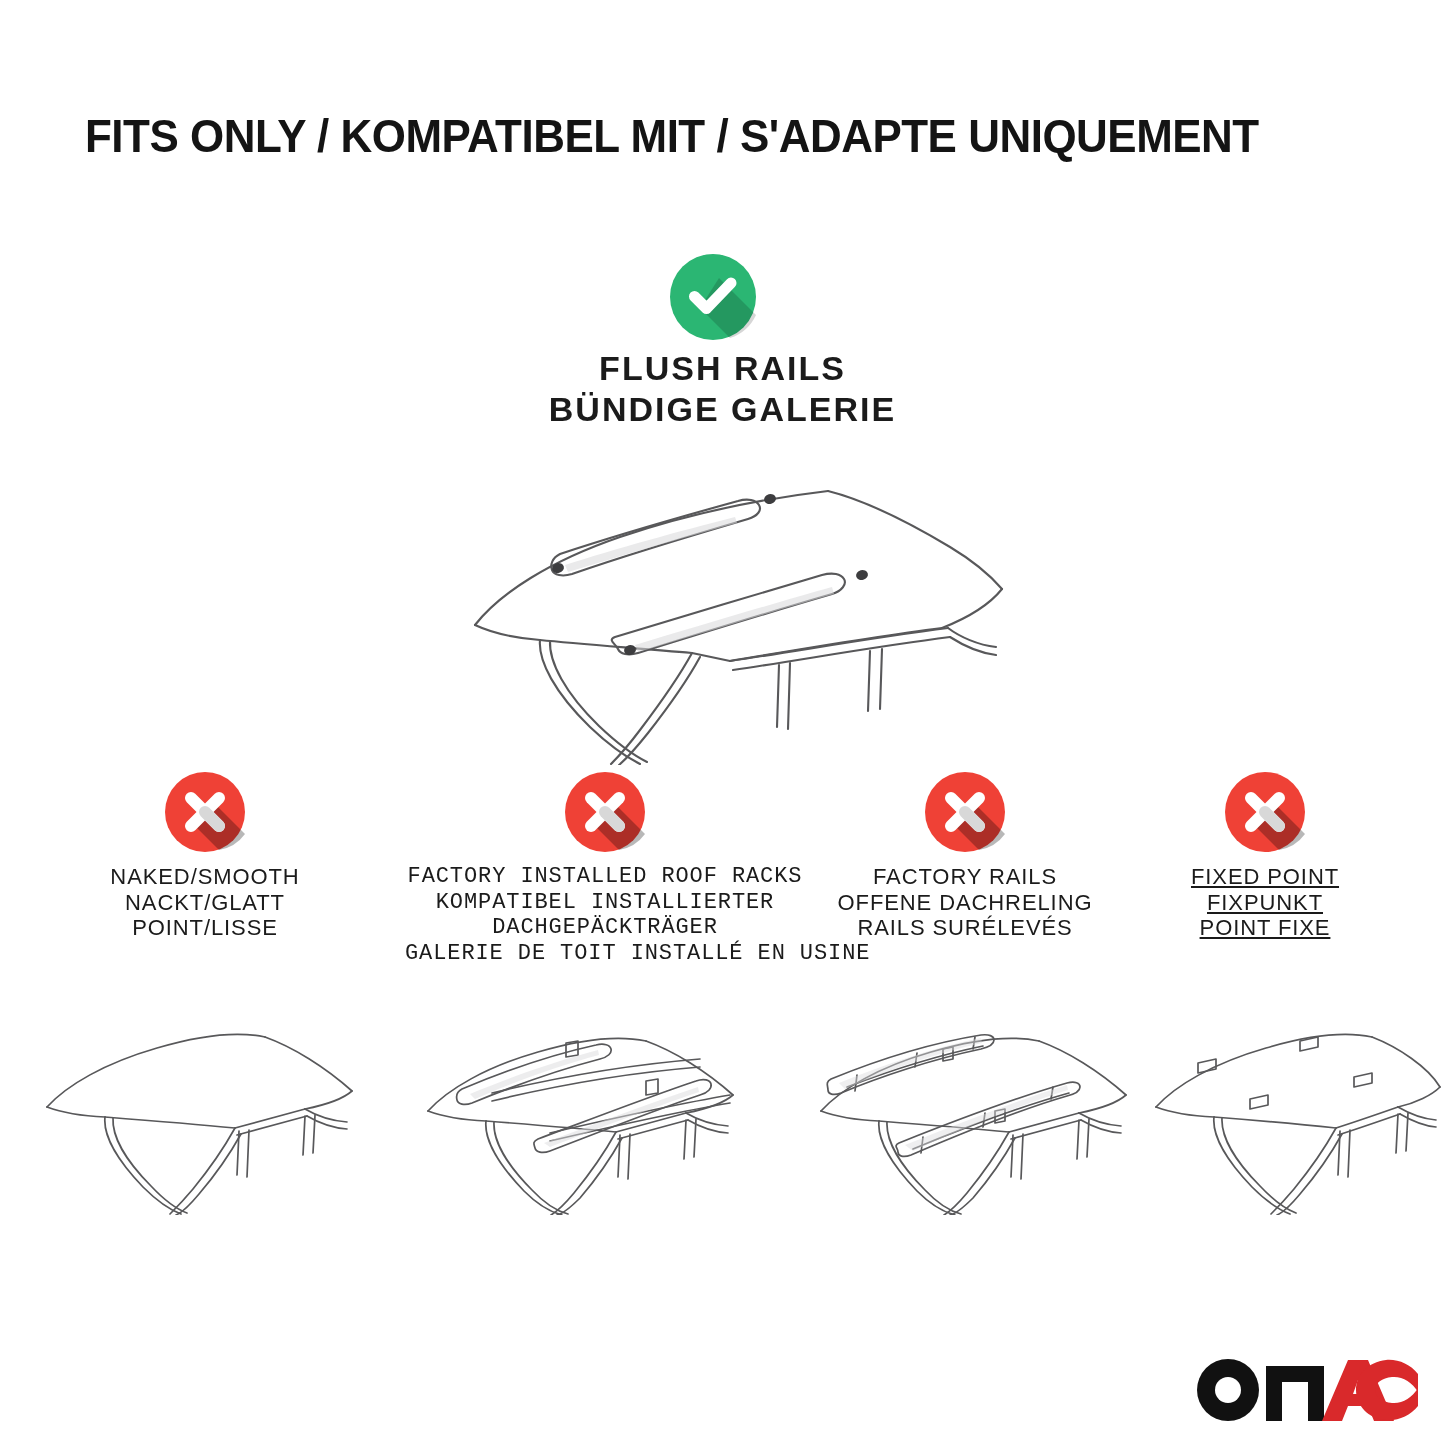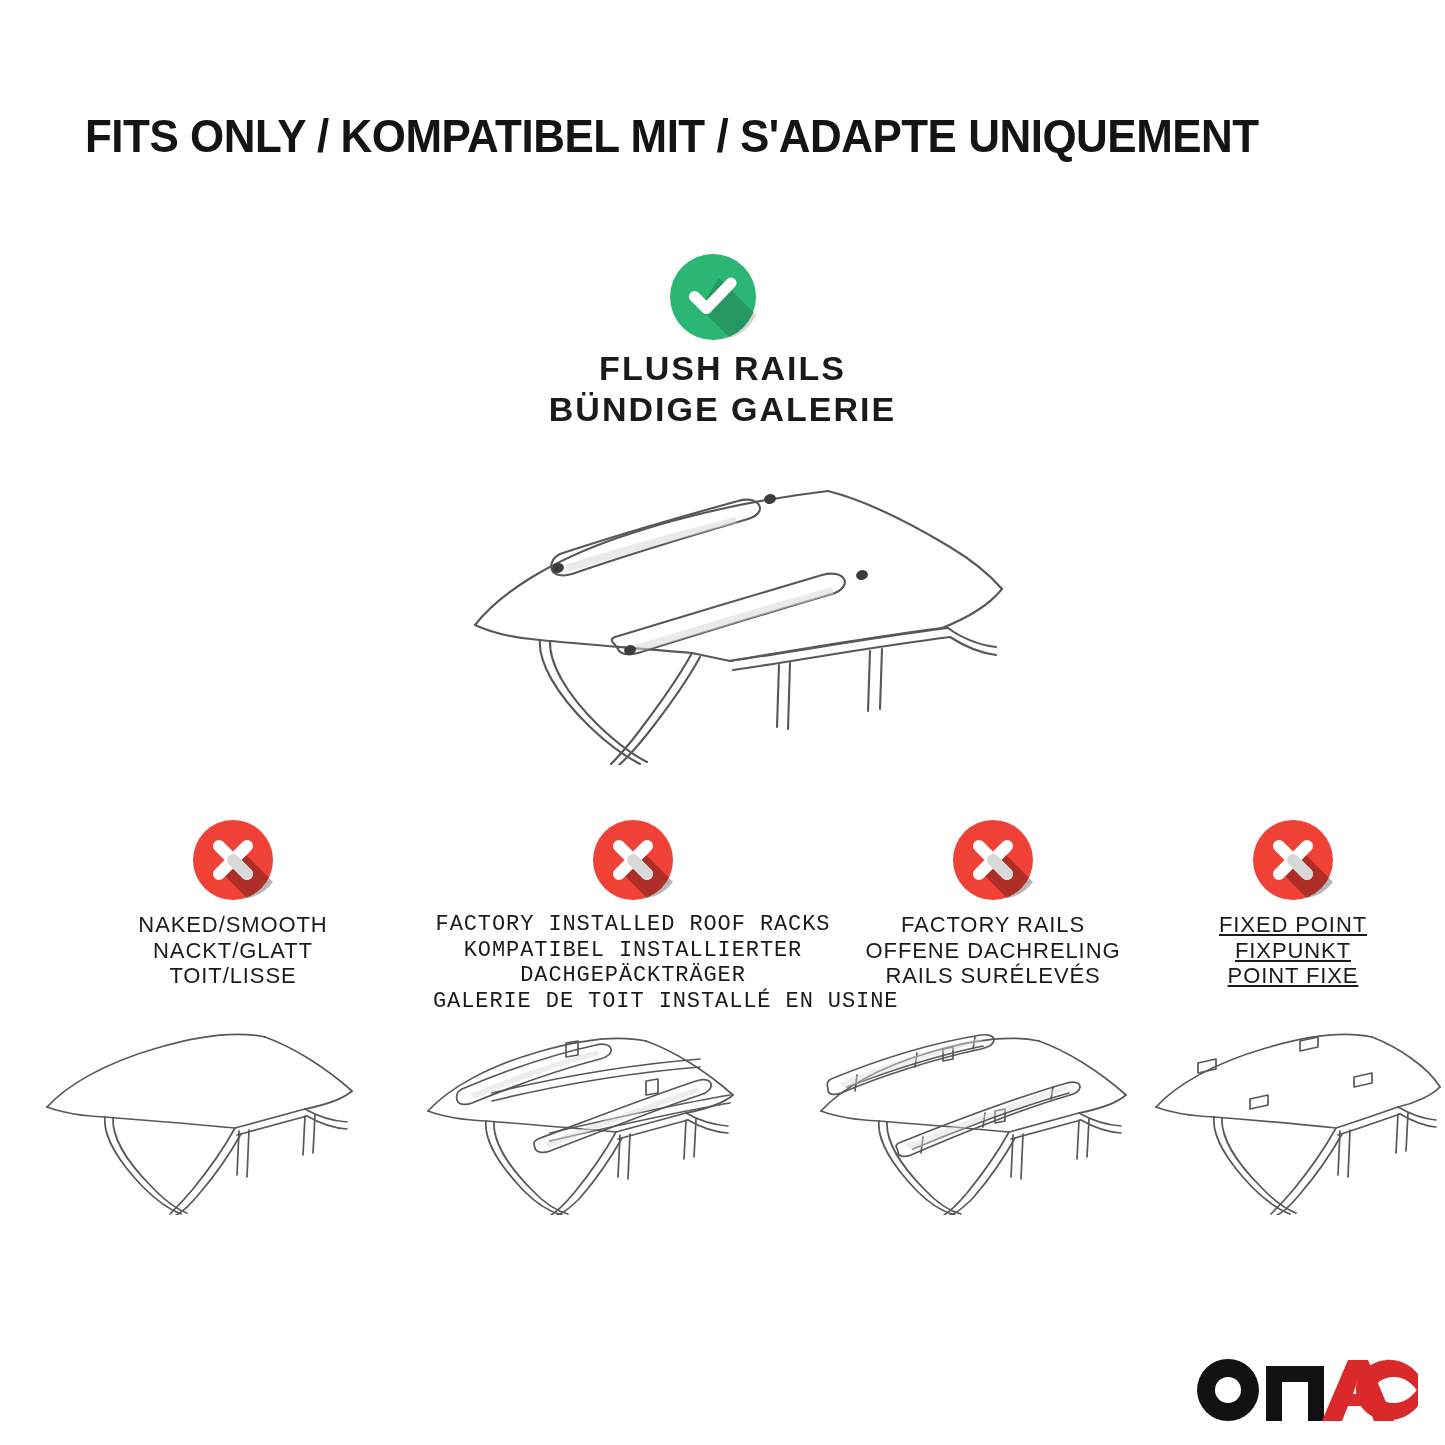--- a/index.html
+++ b/index.html
@@ -43,21 +43,21 @@
     letter-spacing:2.0px;
     line-height:41px;
     color:#1b1b1b;
   }
   .hero-art{
     position:absolute;left:430px;top:465px;
     width:600px;height:300px;
   }
 
   
-  .cols{position:absolute;left:0;top:820px;width:1328px;height:230px;margin-left:28px;}
+  .cols{position:absolute;left:0;top:772px;width:1328px;height:230px;}
   .col{position:absolute;top:0;}
   .col-0{left:45px;width:320px;}
   .col-1{left:405px;width:400px;font-family:Liberation Mono, monospace;}
   .col-2{left:825px;width:280px;}
   .col-3{left:1145px;width:240px;text-decoration:underline;}
 
   .x-wrap{display:flex;justify-content:center;}
   .x-icon{width:80px;height:80px;display:block;}
 
   .col-labels{margin-top:12px;text-align:center;}
@@ -169,21 +169,21 @@
               <line x1="26" y1="26" x2="54" y2="54"></line>
               <line x1="54" y1="26" x2="26" y2="54"></line>
             </g>
             <line x1="40" y1="40" x2="54" y2="54" stroke="#d8d8d8" stroke-width="12" stroke-linecap="round"></line>
           </svg>
         </span>
       </div>
       <div class="col-labels">
         <div>NAKED/SMOOTH</div>
         <div>NACKT/GLATT</div>
-        <div>TOIT/LISSE</div>
+        <div>POINT/LISSE</div>
       </div>
     </div>
 
     <div class="col col-1">
       <div class="x-wrap">
         <span>
           <svg class="x-icon" viewBox="0 0 80 80">
             <circle cx="40" cy="40" r="40" fill="#ef4136"></circle>
             <path d="M46 28 L80 62 A40 40 0 0 1 54 78 L28 52 Z" fill="#000" opacity="0.28"></path>
             <g stroke="#ffffff" stroke-width="12" stroke-linecap="round">

